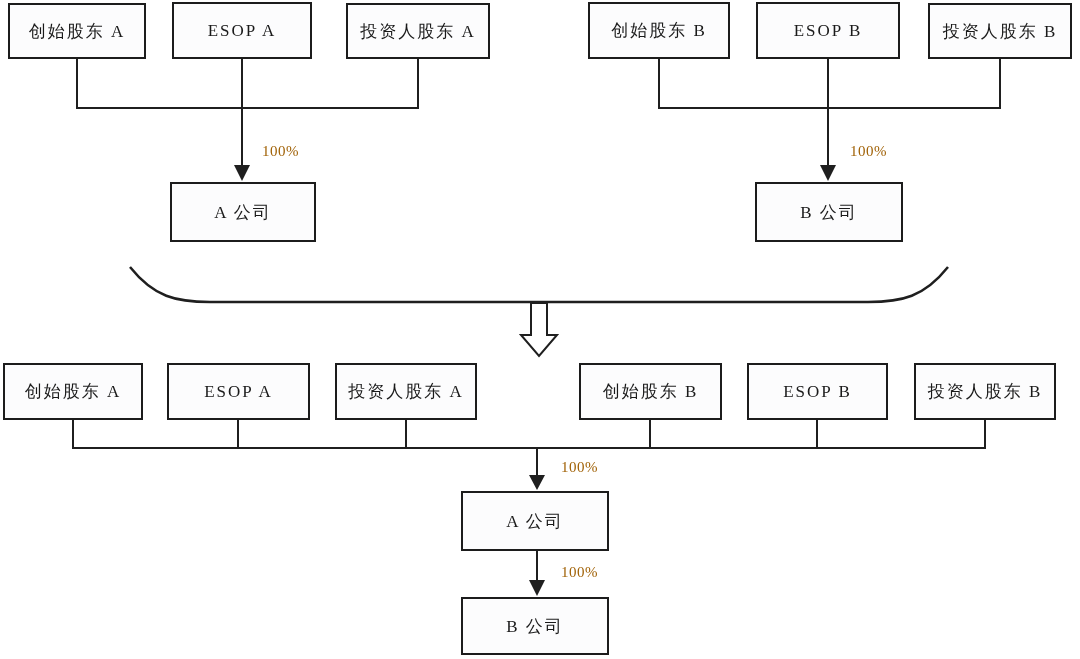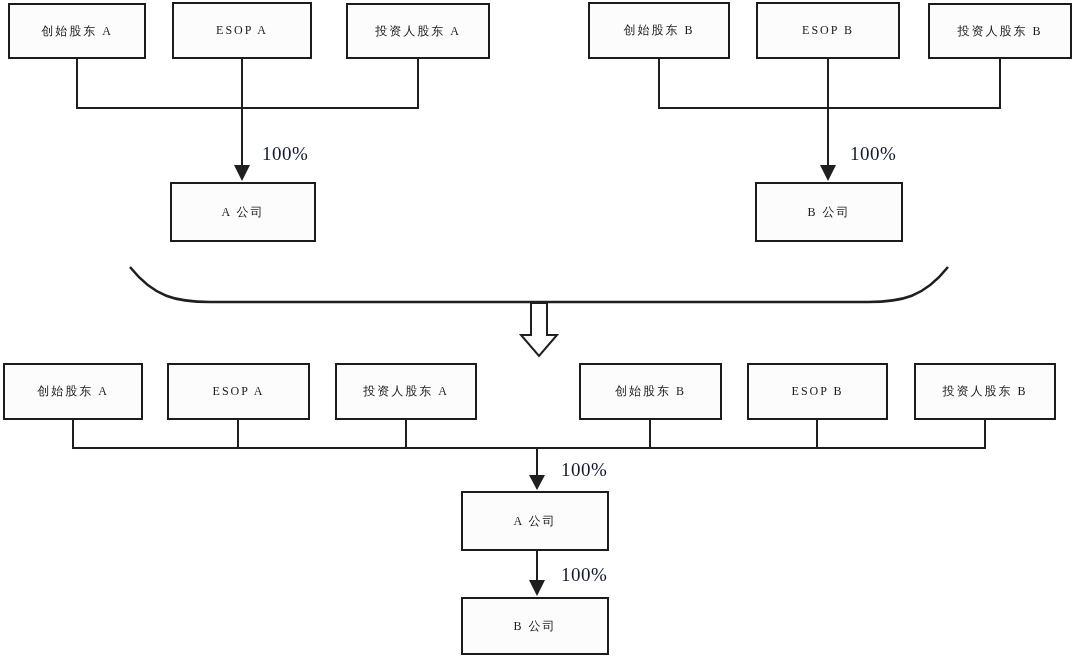--- a/index.html
+++ b/index.html
@@ -23,30 +23,30 @@
     height: 659px;
   }
   .node-box {
     position: absolute;
     box-sizing: border-box;
     background: #fcfcfd;
     border: 2px solid #1c1c1c;
     display: flex;
     align-items: center;
     justify-content: center;
-    font-size: 12px;
+    font-size: 17px;
     letter-spacing: 2px;
     white-space: nowrap;
     text-align: right;
   }
   .pct-label {
     position: absolute;
-    font-size: 19px;
+    font-size: 15px;
     letter-spacing: 0.5px;
-    color: #0f172a;
+    color: #a16207;
     white-space: nowrap;
   }
   .cline {
     stroke: #1f1f1f;
     stroke-width: 2;
     fill: none;
   }
   .cfill {
     fill: #1f1f1f;
     stroke: none;

